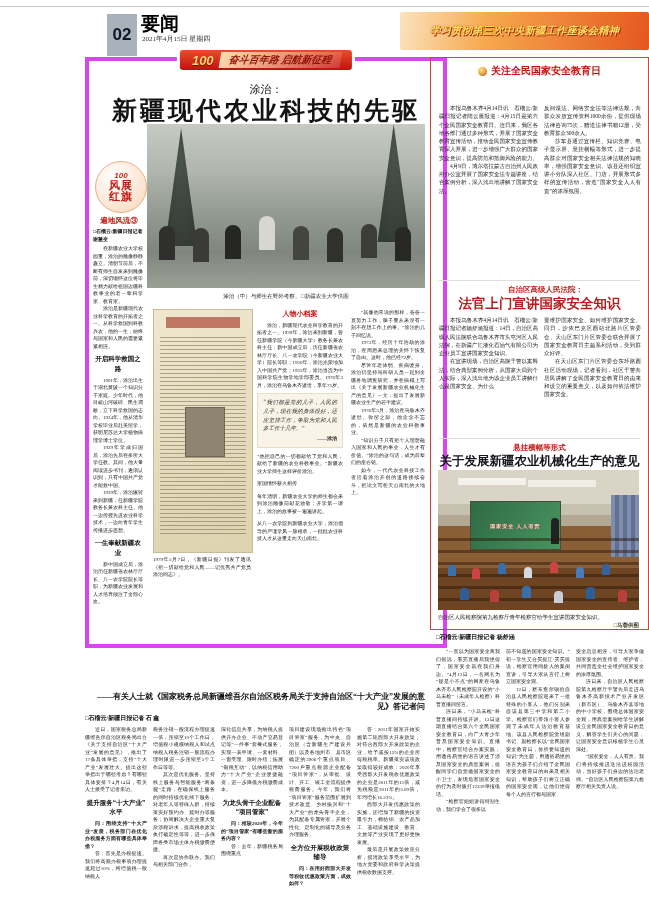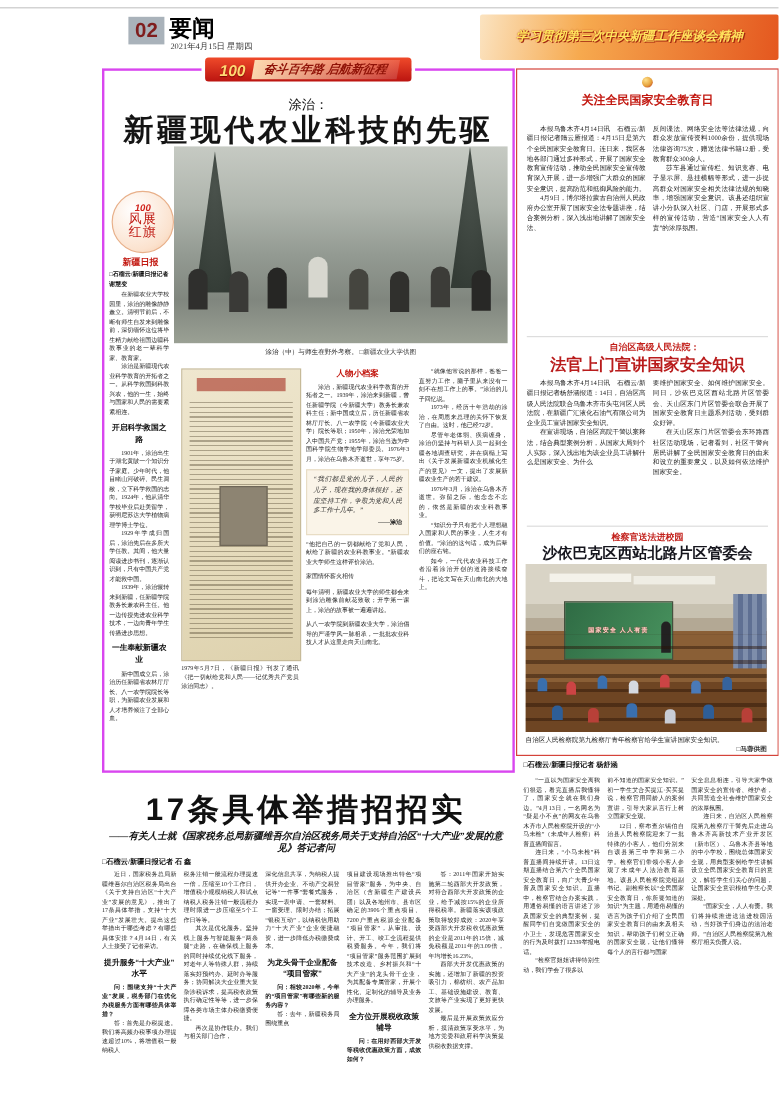--- a/index.html
+++ b/index.html
@@ -4,42 +4,42 @@
 <style>
   html,body{margin:0;padding:0;}
   body{width:649px;height:922px;background:#fff;font-family:"Liberation Serif",serif;color:#222;}
   .page{position:relative;width:649px;height:922px;overflow:hidden;background:#fff;}
   .abs{position:absolute;}
   .hairline{height:1px;background:#c9c9c9;}
   
   .mast-logo{left:25px;top:14px;width:80px;height:30px;background:linear-gradient(135deg,#d9261c,#b01410);color:#fff;
     display:flex;align-items:center;justify-content:center;font-weight:bold;font-size:15px;letter-spacing:1px;
     transform-origin:left;font-style:italic;}
-  .mast-no{left:107px;top:14px;width:30px;height:23px;background:#a9b2ba;color:#7f1d1d;display:flex;align-items:center;
+  .mast-no{left:107px;top:14px;width:30px;height:42px;background:#a9b2ba;color:#0f172a;display:flex;align-items:center;
     justify-content:center;font-family:"Liberation Sans",sans-serif;font-weight:bold;font-size:17px;}
   .mast-sec{left:141px;top:11px;font-family:"Liberation Sans",sans-serif;font-weight:bold;font-size:19px;color:#000;}
   .mast-date{left:142px;top:34px;font-size:7px;color:#333;}
   .mast-slogan{left:400px;top:12px;width:249px;height:38px;border-radius:2px;
     background:linear-gradient(100deg,#fbe3c0 0%,#f6a94e 35%,#e4571f 100%);
     display:flex;flex-direction:column;align-items:center;justify-content:center;
     font-weight:bold;font-style:italic;font-size:10.5px;line-height:1.55;color:#ffe35c;
     text-shadow:0 0 1px #b3301a,1px 1px 0 #a02810;}
   
   .col{position:absolute;font-size:5px;line-height:1.5;text-align:justify;color:#1c1c1c;overflow:hidden;}
   .col p{margin:0;text-indent:2em;}
   .col p.cont{text-indent:0;}
   .col p.q{font-weight:bold;}
   .col p.sub{text-indent:0;text-align:center;font-weight:bold;font-size:6.5px;margin:4px 0 3px;
     font-family:"Liberation Sans",sans-serif;color:#111;}
   .byline{font-weight:bold;color:#111;}
   .kicker{color:#c21f1a;font-weight:bold;text-align:center;}
   .caption{font-size:5.5px;line-height:1.45;color:#222;}
   .credit{color:#333;}
   
-  .main-box{left:85px;top:57px;width:340px;height:583px;border:2px solid #d946ef;}
+  .main-box{left:85px;top:57px;width:340px;height:583px;border:4px solid #d946ef;padding-left:14px;}
   .banner100{position:absolute;left:50%;top:-11px;transform:translateX(-50%);height:20px;padding:0 12px;
     background:linear-gradient(180deg,#ef4a2a,#bb1410);border-radius:3px;display:flex;align-items:center;gap:6px;
     box-shadow:0 0 0 3px #fff;white-space:nowrap;}
   .banner100 .n100{font-family:"Liberation Sans",sans-serif;font-weight:900;font-style:italic;font-size:13px;
     color:#ffd873;text-shadow:0 1px 1px #7a0000;}
   .banner100 .btxt{background:linear-gradient(90deg,rgba(255,233,190,.9),rgba(255,255,255,.15));
     transform:skewX(-10deg);padding:1px 9px;font-weight:bold;font-style:italic;font-size:10px;color:#8f1207;}
   .main-kicker{left:0;right:0;top:21px;text-align:center;font-size:11px;color:#111;}
   .main-head{left:0;right:0;top:33px;text-align:center;font-weight:bold;font-size:25px;letter-spacing:3px;color:#141414;}
   
@@ -49,21 +49,21 @@
     background:radial-gradient(ellipse at 50% 25%,#4a524c,#333b35 75%);}
   .pm-row{position:absolute;left:12px;bottom:28px;width:16px;height:34px;border-radius:8px 8px 0 0;background:#2f2f2d;
     box-shadow:34px 2px 0 #3a3a37,66px -1px 0 #262624,100px -10px 0 #d7d7cf,134px 0 0 #45453f,
                168px 2px 0 #30302d,202px -2px 0 #3c3c38,236px 1px 0 #282826;}
   .pm-cap{left:58px;top:232px;width:278px;text-align:center;}
   
   .rail-logo{left:6px;top:100px;width:50px;height:50px;border-radius:50%;
     background:radial-gradient(circle at 35% 30%,#fff,#fbe2ce 70%,#f6c9a6);border:1px solid #e8b08a;
     display:flex;flex-direction:column;align-items:center;justify-content:center;line-height:1;}
   .rail-logo .r100{font-family:"Liberation Sans",sans-serif;font-weight:900;font-style:italic;font-size:8px;color:#d0231c;}
-  .rail-logo .rtxt{font-weight:400;font-size:11px;color:#c01b14;letter-spacing:1px;writing-mode:horizontal-tb;
+  .rail-logo .rtxt{font-weight:700;font-size:11px;color:#c01b14;letter-spacing:1px;writing-mode:horizontal-tb;
     width:28px;text-align:center;}
   .rail-tag{left:2px;top:155px;width:56px;text-align:center;font-weight:bold;font-size:7.5px;color:#c2170f;}
   .rail-byline{left:4px;top:167px;width:52px;font-size:5px;line-height:1.5;font-weight:bold;color:#111;}
   
   .scan{left:64px;top:248px;width:98px;height:242px;background:linear-gradient(160deg,#efe7cf,#ded2ae);
     border:1px solid #c6ba98;overflow:hidden;}
   .scan-title{position:absolute;top:3%;left:12%;right:12%;height:4.5%;background:rgba(165,45,32,.6);}
   .scan-lines{position:absolute;left:6%;right:6%;top:11%;bottom:6%;
     background:repeating-linear-gradient(180deg,rgba(70,58,36,.38) 0 1px,transparent 1px 4px);}
   .scan-photo{position:absolute;left:32%;top:40%;width:38%;height:20%;background:#8d8472;border:1px solid #6f6758;}
@@ -71,21 +71,21 @@
   
   .colB{left:168px;top:248px;width:86px;height:332px;overflow:hidden;font-size:5px;line-height:1.5;text-align:justify;}
   .profile-title{text-align:center;font-weight:bold;color:#c2170f;font-size:7px;margin-bottom:2px;
     font-family:"Liberation Sans",sans-serif;}
   .profile-text{margin:0 0 4px;text-indent:2em;}
   .quote-box{background:#faf4e8;border:1px solid #e8ddc5;padding:4px 5px;margin-bottom:4px;}
   .quote-text{font-size:5.5px;font-style:italic;line-height:1.6;color:#333;}
   .quote-attr{text-align:right;font-weight:bold;margin-top:2px;}
   
   .side-box{left:430px;top:57px;width:217px;height:571px;border:1px solid #d4433a;}
-  .side-label{left:0;right:0;top:6px;display:flex;align-items:center;justify-content:center;gap:4px;flex-direction:column;}
+  .side-label{left:0;right:0;top:6px;display:flex;align-items:center;justify-content:center;gap:4px;}
   .gold-dot{width:9px;height:9px;border-radius:50%;background:radial-gradient(circle at 35% 30%,#ffe08a,#e6a23c 55%,#b5231d);}
   .side-label span.t{color:#c2170f;font-weight:bold;font-size:10px;font-family:"Liberation Sans",sans-serif;}
   .side-h1{left:0;right:0;top:20px;text-align:center;font-weight:bold;font-size:14.5px;color:#15151d;letter-spacing:.5px;}
   .side-h2{left:0;right:0;top:237px;text-align:center;font-weight:bold;font-size:13.5px;color:#b91c1c;}
   .side-h3{left:0;right:0;top:395px;text-align:center;font-weight:bold;font-size:12.5px;color:#15151d;}
   .side-k2{left:12px;right:0;top:227px;font-size:7.5px;}
   .side-k3{left:0;right:0;top:385px;font-size:7.5px;}
   .rule{left:8px;right:8px;height:1px;background:#ddd;}
   .scol{font-size:5.5px;}
   
@@ -109,21 +109,21 @@
   
   .cont-byline{left:436px;top:633px;width:208px;font-size:6px;}
   
   .pb-banner{left:85px;top:645px;width:340px;height:13px;display:flex;align-items:center;gap:5px;}
   .pb-banner .line{flex:1;height:1px;background:#b9b9b9;}
   .pb-flag{width:0;height:0;border-left:6px solid #d0231c;border-top:4px solid transparent;border-bottom:4px solid transparent;}
   .pb-logo{color:#d0231c;font-weight:900;font-style:italic;font-size:9px;white-space:nowrap;}
   .pb-rest{color:#c2372d;font-weight:bold;font-size:7px;white-space:nowrap;}
   .pb-head{left:85px;top:657px;width:340px;text-align:center;font-family:"Liberation Sans",sans-serif;
     font-weight:900;font-size:26px;letter-spacing:3px;color:#101010;}
-  .pb-deck{left:85px;top:692px;width:340px;text-align:center;font-weight:bold;font-size:8px;color:#111;line-height:1.3;font-style:italic;}
+  .pb-deck{left:85px;top:692px;width:340px;text-align:right;font-weight:bold;font-size:8px;color:#111;line-height:1.3;}
   .pb-byline{left:85px;top:714px;width:140px;font-size:6px;}
 </style>
 </head>
 <body>
 
 <div class="page">
   <div class="abs hairline" style="left:0;top:6px;width:649px;"></div>
 
   <div class="abs mast-no">02</div>
   <div class="abs mast-sec">要闻</div>
@@ -147,21 +147,21 @@
     </div>
     <div class="abs pm-cap caption">
       <span>涂治（中）与师生在野外考察。</span>
       <span class="credit">□新疆农业大学供图</span>
     </div>
 
     <div class="abs rail-logo">
       <span class="r100">100</span>
       <span class="rtxt">风展红旗</span>
     </div>
-    <div class="abs rail-tag">新疆日报</div>
+    <div class="abs rail-tag">遍地风流③</div>
     <div class="abs rail-byline byline">□石榴云/新疆日报记者 谢慧变</div>
 
     <div class="col" style="left:4px;top:184px;width:50px;height:394px;">
         <p>在新疆农业大学校园里，涂治的雕像静静矗立。清明节前后，不断有师生自发来到雕像前，深切缅怀这位将毕生精力献给祖国边疆科教事业的老一辈科学家、教育家。</p>
         <p>涂治是新疆现代农业科学教育的开拓者之一。从科学救国到科教兴农，他的一生，始终与国家和人民的需要紧紧相连。</p>
         <p class="sub">开启科学救国之路</p>
         <p>1901年，涂治出生于湖北黄陂一个知识分子家庭。少年时代，他目睹山河破碎、民生凋敝，立下科学救国的志向。1924年，他从清华学校毕业后赴美留学，获明尼苏达大学植物病理学博士学位。</p>
         <p>1929年学成归国后，涂治先后在多所大学任教。其间，他大量阅读进步书刊，逐渐认识到，只有中国共产党才能救中国。</p>
         <p>1939年，涂治辗转来到新疆，任新疆学院教务长兼农科主任。他一边传授先进农业科学技术，一边向青年学生传播进步思想。</p>
         <p class="sub">一生奉献新疆农业</p>
@@ -220,22 +220,22 @@
     <div class="col scol" style="left:8px;top:258px;width:99px;height:118px;">
         <p>本报乌鲁木齐4月14日讯　石榴云/新疆日报记者杨舒涵报道：14日，自治区高级人民法院联合乌鲁木齐市头屯河区人民法院，在新疆广汇液化石油气有限公司为企业员工宣讲国家安全知识。</p>
         <p>在宣讲现场，自治区高院干警以案释法，结合典型案例分析，从国家大局到个人实际，深入浅出地为该企业员工讲解什么是国家安全、为什么</p>
       </div>
     <div class="col scol" style="left:113px;top:258px;width:97px;height:118px;">
         <p class="cont">要维护国家安全、如何维护国家安全。同日，沙依巴克区西站北路片区管委会、天山区东门片区管委会联合开展了国家安全教育日主题系列活动，受到群众好评。</p>
         <p>在天山区东门片区管委会东环路西社区活动现场，记者看到，社区干警向居民讲解了全民国家安全教育日的由来和设立的重要意义，以及如何依法维护国家安全。</p>
       </div>
 
     <div class="abs rule" style="top:380px;"></div>
-    <div class="abs kicker side-k3">检察官送法进校园</div>
-    <div class="abs side-h3">沙依巴克区西站北路片区管委会</div>
+    <div class="abs kicker side-k3">悬挂横幅等形式</div>
+    <div class="abs side-h3">关于发展新疆农业机械化生产的意见</div>
 
     <div class="abs photo-class">
       <div class="pc-light"></div>
       <div class="pc-screen">
         <span>国家安全 人人有责</span>
       </div>
       <div class="pc-curtain"></div>
       <div class="pc-speaker"></div>
       <div class="pc-desks"></div>
       <div class="pc-kid"></div>
@@ -256,21 +256,20 @@
   <div class="col" style="left:506px;top:648px;width:64px;height:268px;">
       <p class="cont">前不知道的国家安全知识。”初一学生艾合买提江·买买提说，检察官用同龄人的案例宣讲，引导大家从言行上树立国家安全观。</p>
       <p>12日，察布查尔锡伯自治县人民检察院迎来了一批特殊的小客人，他们分别来自该县第三中学和第二小学。检察官们带领小客人参观了未成年人法治教育基地。该县人民检察院党组副书记、副检察长以“全民国家安全教育日，你所要知道的知识”为主题，用通俗易懂的语言为孩子们介绍了全民国家安全教育日的由来及相关知识，帮助孩子们树立正确的国家安全观，让他们懂得每个人的言行都与国家</p>
     </div>
   <div class="col" style="left:576px;top:648px;width:68px;height:268px;">
       <p class="cont">安全息息相连，引导大家争做国家安全的宣传者、维护者，共同营造全社会维护国家安全的浓厚氛围。</p>
       <p>连日来，自治区人民检察院第九检察厅干警先后走进乌鲁木齐高新技术产业开发区（新市区）、乌鲁木齐县等地的中小学校，围绕总体国家安全观，用典型案例给学生讲解设立全民国家安全教育日的意义，解答学生们关心的问题，让国家安全意识根植学生心灵深处。</p>
       <p>“国家安全，人人有责。我们将持续推进送法进校园活动，当好孩子们身边的法治老师。”自治区人民检察院第九检察厅相关负责人说。</p>
     </div>
 
-  <div class="abs pb-head">17条具体举措招招实</div>
   <div class="abs pb-deck">——有关人士就《国家税务总局新疆维吾尔自治区税务局关于支持自治区“十大产业”发展的意见》答记者问</div>
   <div class="abs pb-byline byline">□石榴云/新疆日报记者 石 鑫</div>
 
   <div class="col" style="left:85px;top:726px;width:62px;height:192px;">
       <p>近日，国家税务总局新疆维吾尔自治区税务局出台《关于支持自治区“十大产业”发展的意见》，推出了17条具体举措，支持“十大产业”发展壮大。提出这些举措出于哪些考虑？有哪些具体安排？4月14日，有关人士接受了记者采访。</p>
       <p class="sub">提升服务“十大产业”水平</p>
       <p class="q">问：围绕支持“十大产业”发展，税务部门在优化办税服务方面有哪些具体举措？</p>
       <p>答：首先是办税提速。我们将高频办税事项办理提速超过10%，将增值税一般纳税人</p>
     </div>
   <div class="col" style="left:153px;top:726px;width:62px;height:192px;">

